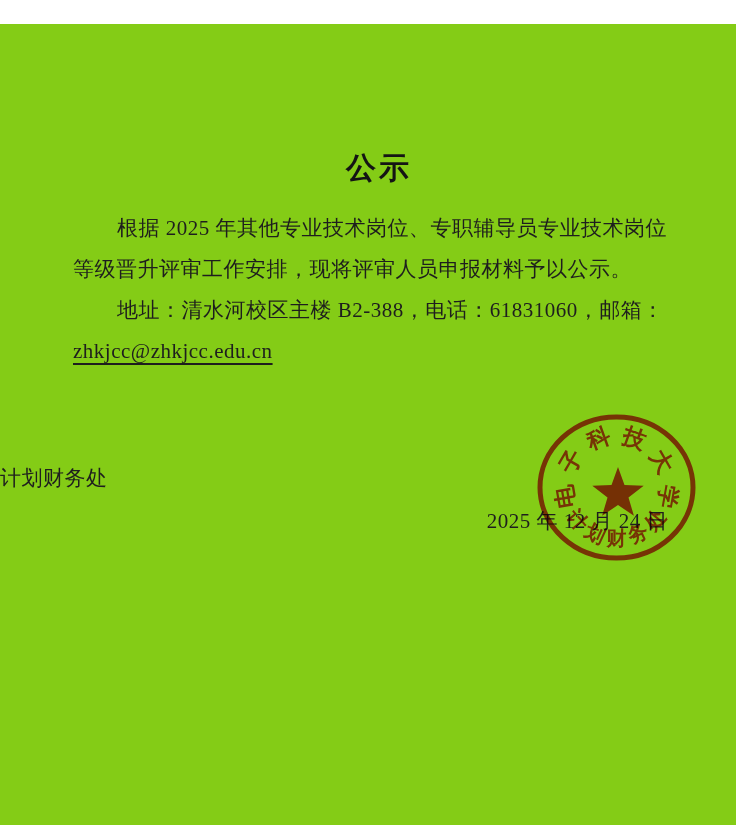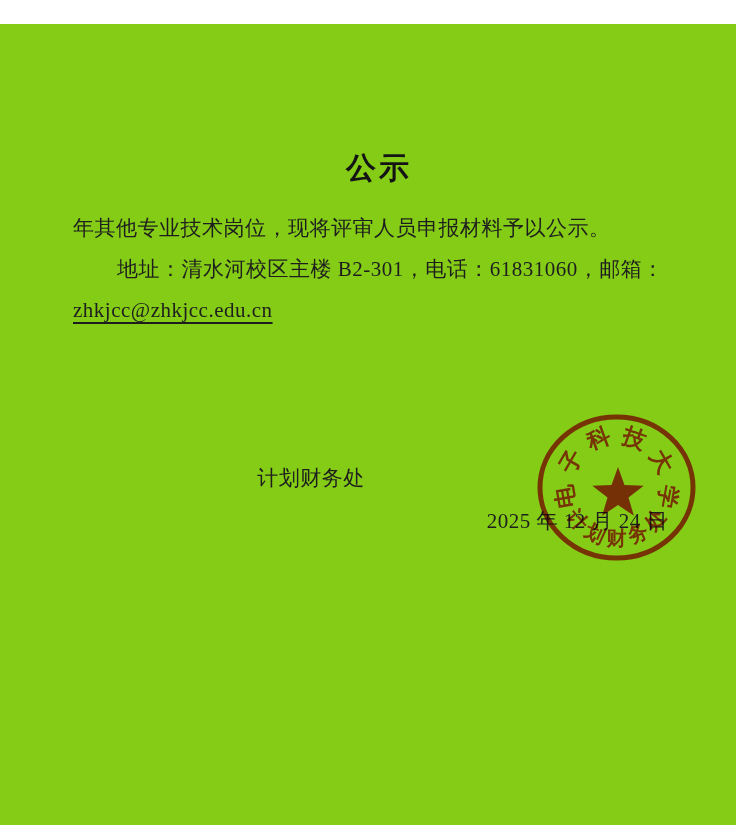--- a/index.html
+++ b/index.html
@@ -49,21 +49,21 @@
     cursor: pointer;
     letter-spacing: 0.5px;
   }
   .sig-dept {
     position: absolute;
     top: 440px;
     left: 0;
     width: 100%;
     box-sizing: border-box;
     padding-right: 114px;
-    text-align: center;
+    text-align: left;
     font-size: 21px;
     letter-spacing: 0.5px;
   }
   .sig-date {
     position: absolute;
     top: 483px;
     left: 0;
     width: 100%;
     box-sizing: border-box;
     padding-right: 68px;
@@ -84,22 +84,23 @@
   }
 </style>
 </head>
 <body>
 
 <div class="page">
 
   <h1 class="title">公示</h1>
 
   <div class="doc-body">
-    <div class="line">年其他专业技术岗位，现将评审人员申报材料予以公示。</div>
-    <div class="line indent">地址：清水河校区主楼 B2-301，电话：61831060，邮箱：</div>
+    <div class="line indent">根据 2025 年其他专业技术岗位、专职辅导员专业技术岗位</div>
+    <div class="line">等级晋升评审工作安排，现将评审人员申报材料予以公示。</div>
+    <div class="line indent">地址：清水河校区主楼 B2-388，电话：61831060，邮箱：</div>
     <div class="line"><a class="email-link">zhkjcc@zhkjcc.edu.cn</a></div>
   </div>
 
   <div class="sig-dept">计划财务处</div>
   <div class="sig-date">2025 年 12 月 24 日</div>
 
   <svg class="stamp" width="184" height="172" viewBox="528 380 184 172" xmlns="http://www.w3.org/2000/svg">
     <ellipse cx="616.5" cy="463.5" rx="76.5" ry="70.5" fill="none" stroke-width="5" stroke="#e13227"></ellipse>
     <path d="M618,443 L624.5,461.1 L643.7,461.7 L628.5,473.4 L633.9,491.8 L618,481 L602.1,491.8 L607.5,473.4 L592.3,461.7 L611.5,461.1 Z" fill="#df2d1f"></path>
     <text x="616.5" y="419" text-anchor="middle" font-size="23" transform="rotate(-100 616.5 463.5)" fill="#e13227">电</text>

